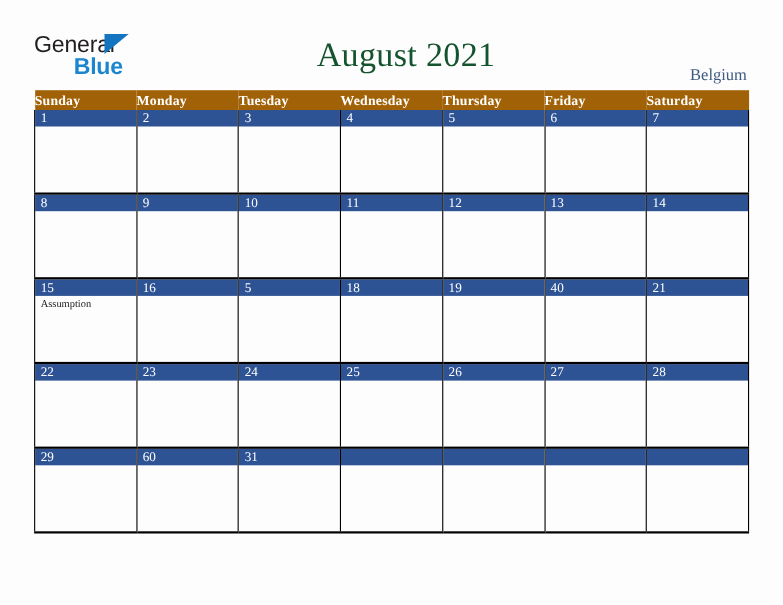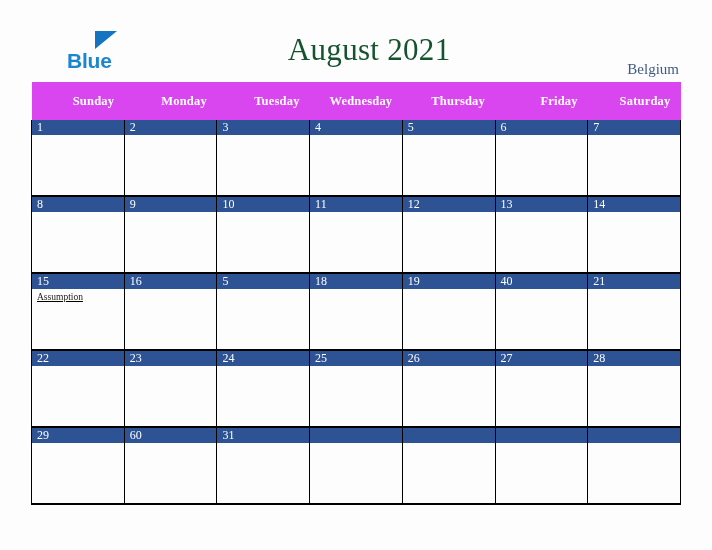--- a/index.html
+++ b/index.html
@@ -100,28 +100,28 @@
   .calendar {
     position: absolute;
     left: 31px;
     top: 82px;
     width: 650px;
     border-collapse: collapse;
     table-layout: fixed;
   }
 
   .calendar th {
-    background: #d946ef;
+    background: #a16207;
     color: #ffffff;
     font-family: "Liberation Serif", serif;
     font-size: 12.5px;
     font-weight: bold;
     height: 18px;
-    padding: 10px;
-    text-align: right;
+    padding: 0;
+    text-align: left;
     border: none;
     letter-spacing: 0.2px;
   }
 
   .calendar td {
     padding: 0;
     vertical-align: top;
     border-left: 1px solid #000000;
     border-right: 1px solid #000000;
     border-bottom: 2px solid #000000;
@@ -144,40 +144,40 @@
     box-sizing: border-box;
     overflow: hidden;
     white-space: nowrap;
   }
 
   .cellbody {
     height: 58px;
     padding: 3px 4px 0 5px;
     box-sizing: border-box;
     overflow: hidden;
-    text-decoration: underline;
   }
 
   .event {
     font-family: "Liberation Serif", serif;
     font-size: 9.5px;
     line-height: 11px;
     color: #1a1a1a;
     white-space: nowrap;
     overflow: hidden;
   }
 </style>
 </head>
 <body>
 
 <div class="page">
 
   <div class="header">
 
     <div class="logo">
+      <span class="logo-general">General</span>
       <span class="logo-tri"></span>
       <span class="logo-blue">Blue</span>
     </div>
 
     <div class="title">August 2021</div>
 
     <div class="locale">Belgium</div>
 
   </div>
 

